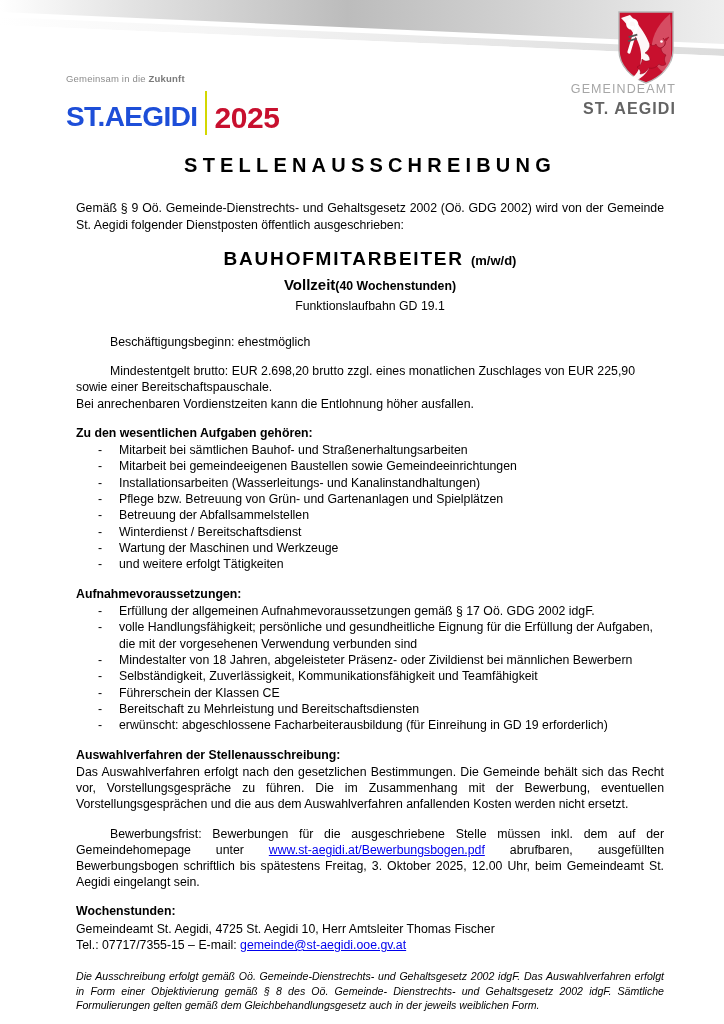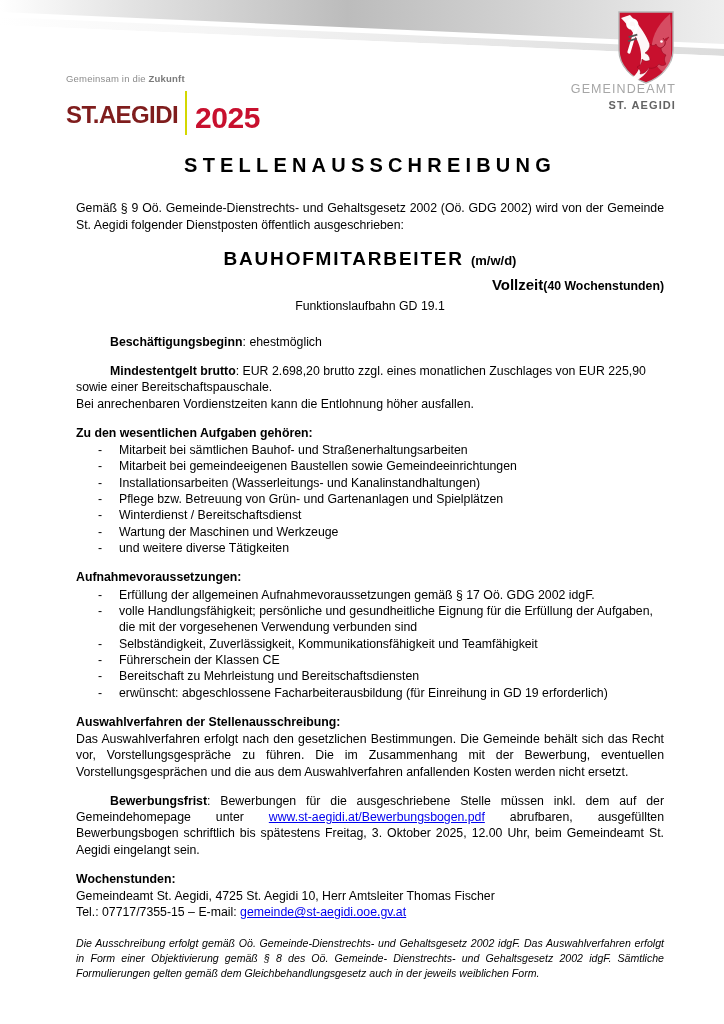--- a/index.html
+++ b/index.html
@@ -56,21 +56,21 @@
     text-align: right;
     line-height: 1.25;
   }
   .office-line1 {
     font-size: 12.5px;
     letter-spacing: 1.1px;
     color: #a6a6a6;
     font-weight: 400;
   }
   .office-line2 {
-    font-size: 11px;
+    font-size: 16px;
     letter-spacing: 1.1px;
     color: #636363;
     font-weight: 700;
     margin-top: 1px;
   }
 
   
   .logo-block {
     position: absolute;
     top: 74px;
@@ -86,23 +86,23 @@
     white-space: nowrap;
   }
   .logo-claim b { font-weight: 700; color: #7a7a7a; }
   .logo-main {
     display: flex;
     align-items: flex-start;
     line-height: 1;
     white-space: nowrap;
   }
   .logo-name {
-    font-size: 24px;
-    font-weight: 700;
-    color: #7f1d1d;
+    font-size: 28px;
+    font-weight: 700;
+    color: #1d4ed8;
     letter-spacing: -0.6px;
     line-height: 0.95;
   }
   .logo-divider {
     width: 2px;
     height: 44px;
     background: #d3d800;
     margin: -13px 8px 0 7px;
   }
   .logo-year {
@@ -152,33 +152,32 @@
   .job-title .mwd {
     font-size: 13px;
     letter-spacing: 0;
     font-weight: 700;
   }
   .job-sub1 {
     margin-top: 4px;
     font-size: 15px;
     font-weight: 700;
     white-space: nowrap;
-    text-align: right;
   }
   .job-sub1 .hours {
     font-size: 12.3px;
     font-weight: 700;
   }
   .job-sub2 {
     margin-top: 3px;
     font-size: 12.3px;
     font-weight: 400;
   }
 
-  .lbl { font-weight: 700; padding-left: 34px; }
+  .lbl { font-weight: 400; padding-left: 34px; }
 
   .section { margin-bottom: 13px; }
   .section-head {
     font-weight: 700;
     margin-bottom: 1px;
   }
 
   ul.dash-list {
     list-style: none;
     margin: 0;
@@ -293,31 +292,33 @@
 
     <div class="para no-just"><span class="lbl">Mindestentgelt brutto</span><span>: EUR 2.698,20 brutto zzgl. eines monatlichen Zuschlages von EUR 225,90 sowie einer Bereitschaftspauschale.</span><br><span>Bei anrechenbaren Vordienstzeiten kann die Entlohnung höher ausfallen.</span></div>
 
     <div class="section">
       <div class="section-head">Zu den wesentlichen Aufgaben gehören:</div>
       <ul class="dash-list">
         <li>Mitarbeit bei sämtlichen Bauhof- und Straßenerhaltungsarbeiten</li>
         <li>Mitarbeit bei gemeindeeigenen Baustellen sowie Gemeindeeinrichtungen</li>
         <li>Installationsarbeiten (Wasserleitungs- und Kanalinstandhaltungen)</li>
         <li>Pflege bzw. Betreuung von Grün- und Gartenanlagen und Spielplätzen</li>
+        <li>Betreuung der Abfallsammelstellen</li>
         <li>Winterdienst / Bereitschaftsdienst</li>
         <li>Wartung der Maschinen und Werkzeuge</li>
-        <li>und weitere diverse Tätigkeiten</li>
+        <li>und weitere erfolgt Tätigkeiten</li>
       </ul>
     </div>
 
     <div class="section">
       <div class="section-head">Aufnahmevoraussetzungen:</div>
       <ul class="dash-list">
         <li>Erfüllung der allgemeinen Aufnahmevoraussetzungen gemäß § 17 Oö. GDG 2002 idgF.</li>
         <li>volle Handlungsfähigkeit; persönliche und gesundheitliche Eignung für die Erfüllung der Aufgaben, die mit der vorgesehenen Verwendung verbunden sind</li>
+        <li>Mindestalter von 18 Jahren, abgeleisteter Präsenz- oder Zivildienst bei männlichen Bewerbern</li>
         <li>Selbständigkeit, Zuverlässigkeit, Kommunikationsfähigkeit und Teamfähigkeit</li>
         <li>Führerschein der Klassen CE</li>
         <li>Bereitschaft zu Mehrleistung und Bereitschaftsdiensten</li>
         <li>erwünscht: abgeschlossene Facharbeiterausbildung (für Einreihung in GD 19 erforderlich)</li>
       </ul>
     </div>
 
     <div class="section">
       <div class="section-head">Auswahlverfahren der Stellenausschreibung:</div>
       <div class="para">Das Auswahlverfahren erfolgt nach den gesetzlichen Bestimmungen. Die Gemeinde behält sich das Recht vor, Vorstellungsgespräche zu führen. Die im Zusammenhang mit der Bewerbung, eventuellen Vorstellungsgesprächen und die aus dem Auswahlverfahren anfallenden Kosten werden nicht ersetzt.</div>

